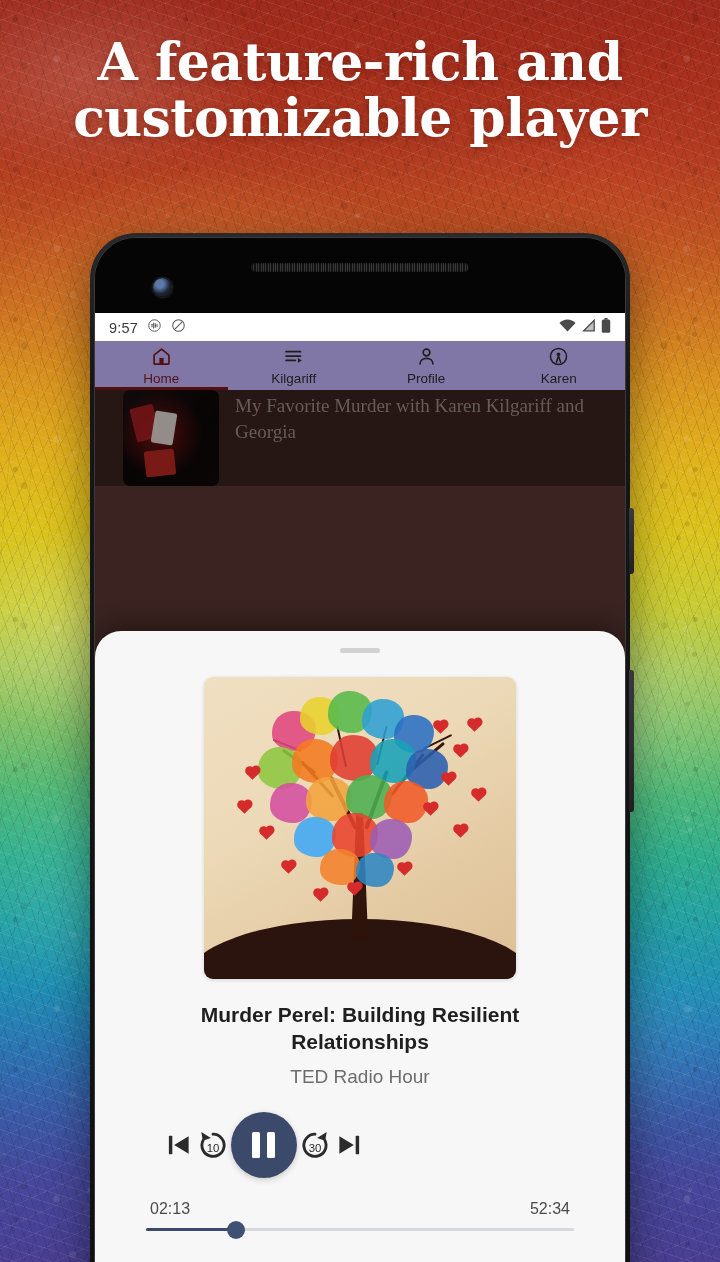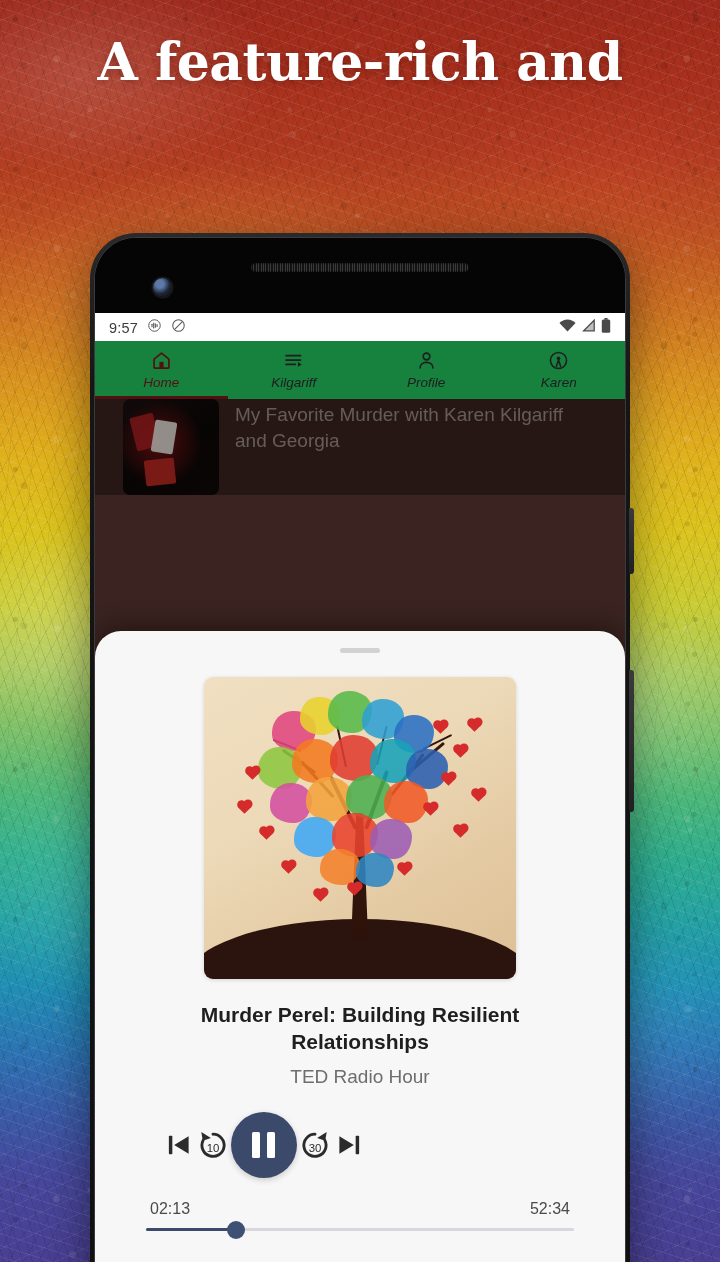--- a/index.html
+++ b/index.html
@@ -124,21 +124,21 @@
   }
   #status-left { display:flex; align-items:flex-end; gap:9px; }
   #status-time { font-size:14.5px; color:#3c3c3c; letter-spacing:.2px; }
   #status-right { margin-left:auto; display:flex; align-items:center; gap:5px; }
 
   
   #app-area { position:relative; }
   #app-scrim { position:absolute; inset:0; background:rgba(0,0,0,.34); z-index:3; pointer-events:none; }
 
   #tab-bar {
-    display:flex; background:#22c55e; height:58px; position:relative;font-style:italic;
+    display:flex; background:#c4b5fd; height:49px; position:relative;
   }
   .tab {
     flex:1; display:flex; flex-direction:column; align-items:center;
     justify-content:center; gap:4px; color:#2e2e2e; font-size:13.5px;
     position:relative;
   }
   .tab.active { color:#7d1a1a; }
   .tab.active::after {
     content:""; position:absolute; left:0; right:0; bottom:0;
     height:3px; background:#7d1a1a;
@@ -146,21 +146,21 @@
   .tab .tab-icon { height:21px; display:flex; align-items:center; }
 
   #search-row { padding:16px 28px 14px; }
   #search-bar {
     height:48px; border-radius:26px; background:#8f8683;
     display:flex; align-items:center; padding:0 18px; gap:14px;
   }
   #search-placeholder { color:#1f1f1f; font-size:17px; flex:1; }
 
   #podcast-list { padding:0 28px; }
-  .podcast-row { display:flex; gap:16px; align-items:flex-start; }
+  .podcast-row { display:flex; gap:16px; align-items:flex-start;font-family:Liberation Serif, serif; }
   .podcast-art {
     width:96px; height:96px; flex:none; border-radius:7px;
     background:
       radial-gradient(circle at 38% 46%, rgba(150,20,20,.55) 0 16%, transparent 55%),
       linear-gradient(145deg,#1a1010 0%,#0c0707 55%,#120a0a 100%);
     position:relative; overflow:hidden;
   }
   .podcast-art .card-a, .podcast-art .card-b, .podcast-art .card-c {
     position:absolute; background:#a81f22; opacity:.95;
   }
@@ -268,20 +268,21 @@
 
 <div id="backdrop">
   <div class="bg-base"></div>
   <div class="bg-wash"></div>
   <div class="bg-fibres"></div>
   <div class="bg-mottle"></div>
 </div>
 
 <div id="headline">
   <span class="ln">A feature-rich and</span>
+  <span class="ln">customizable player</span>
 </div>
 
 <div id="phone">
   <div class="side-btn" id="power-button"></div>
   <div class="side-btn" id="volume-button"></div>
 
   <div id="phone-inner">
 
     <div class="bezel-top">
       <div id="earpiece"></div>

